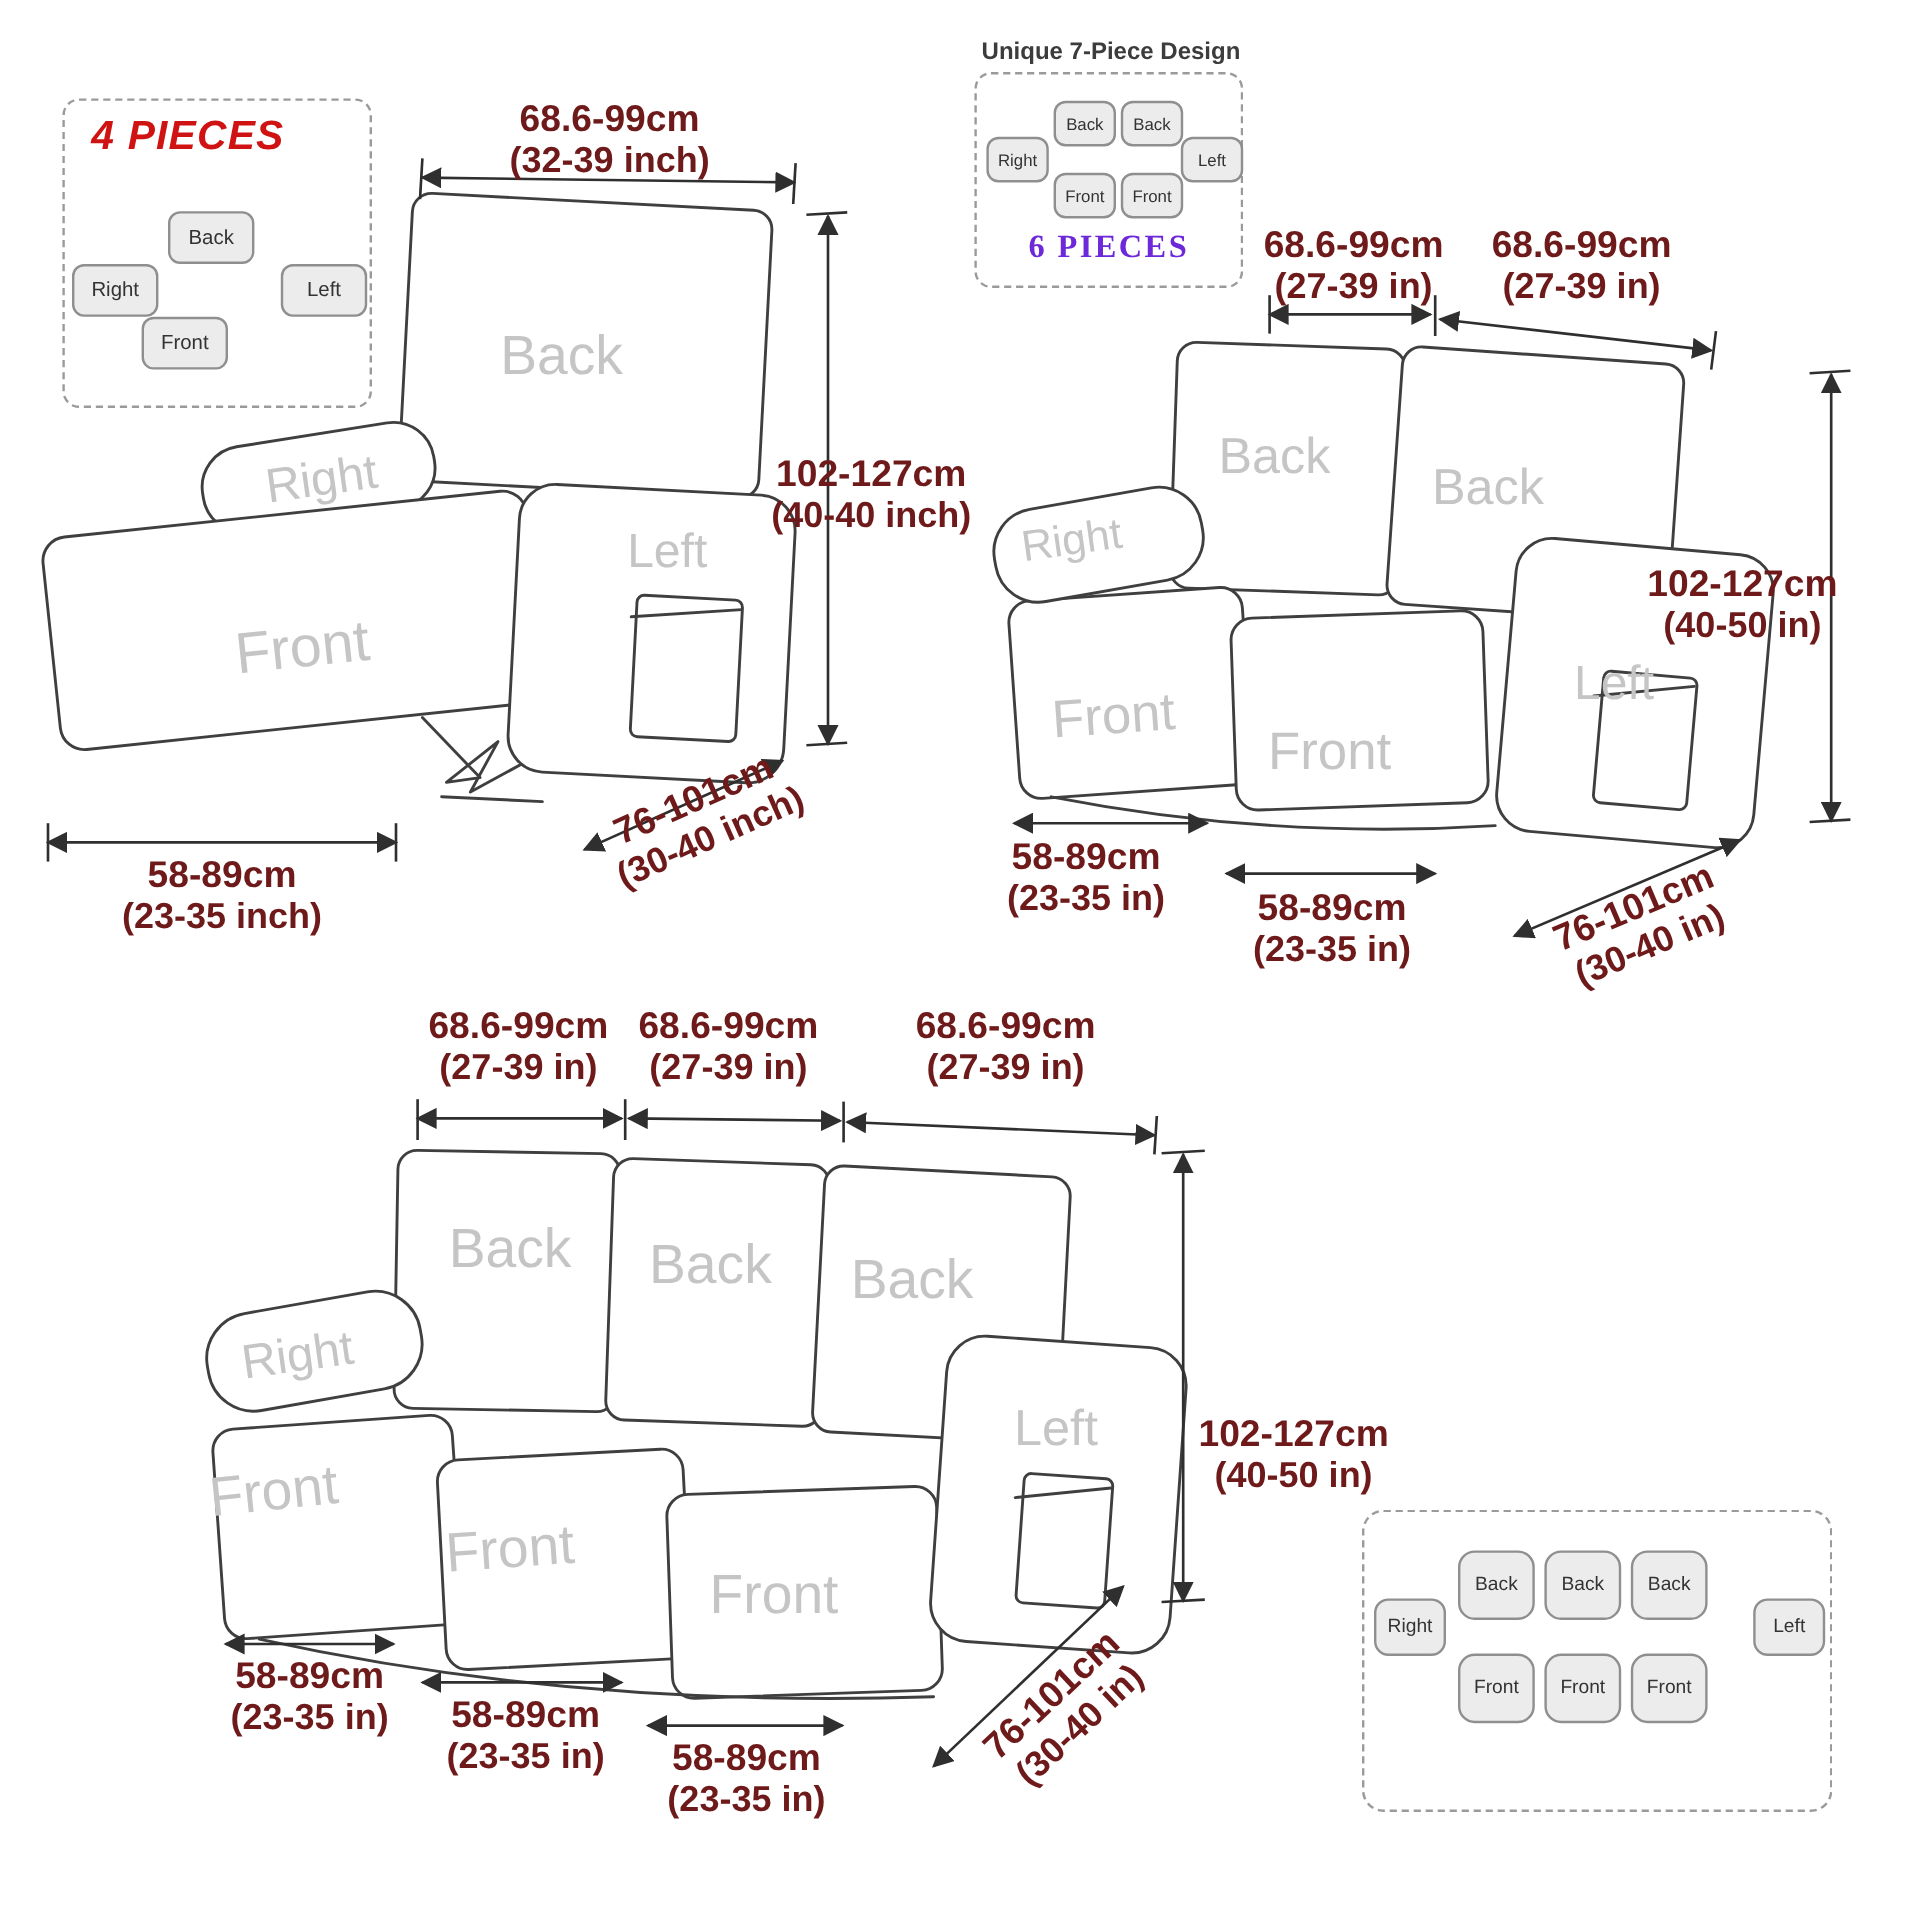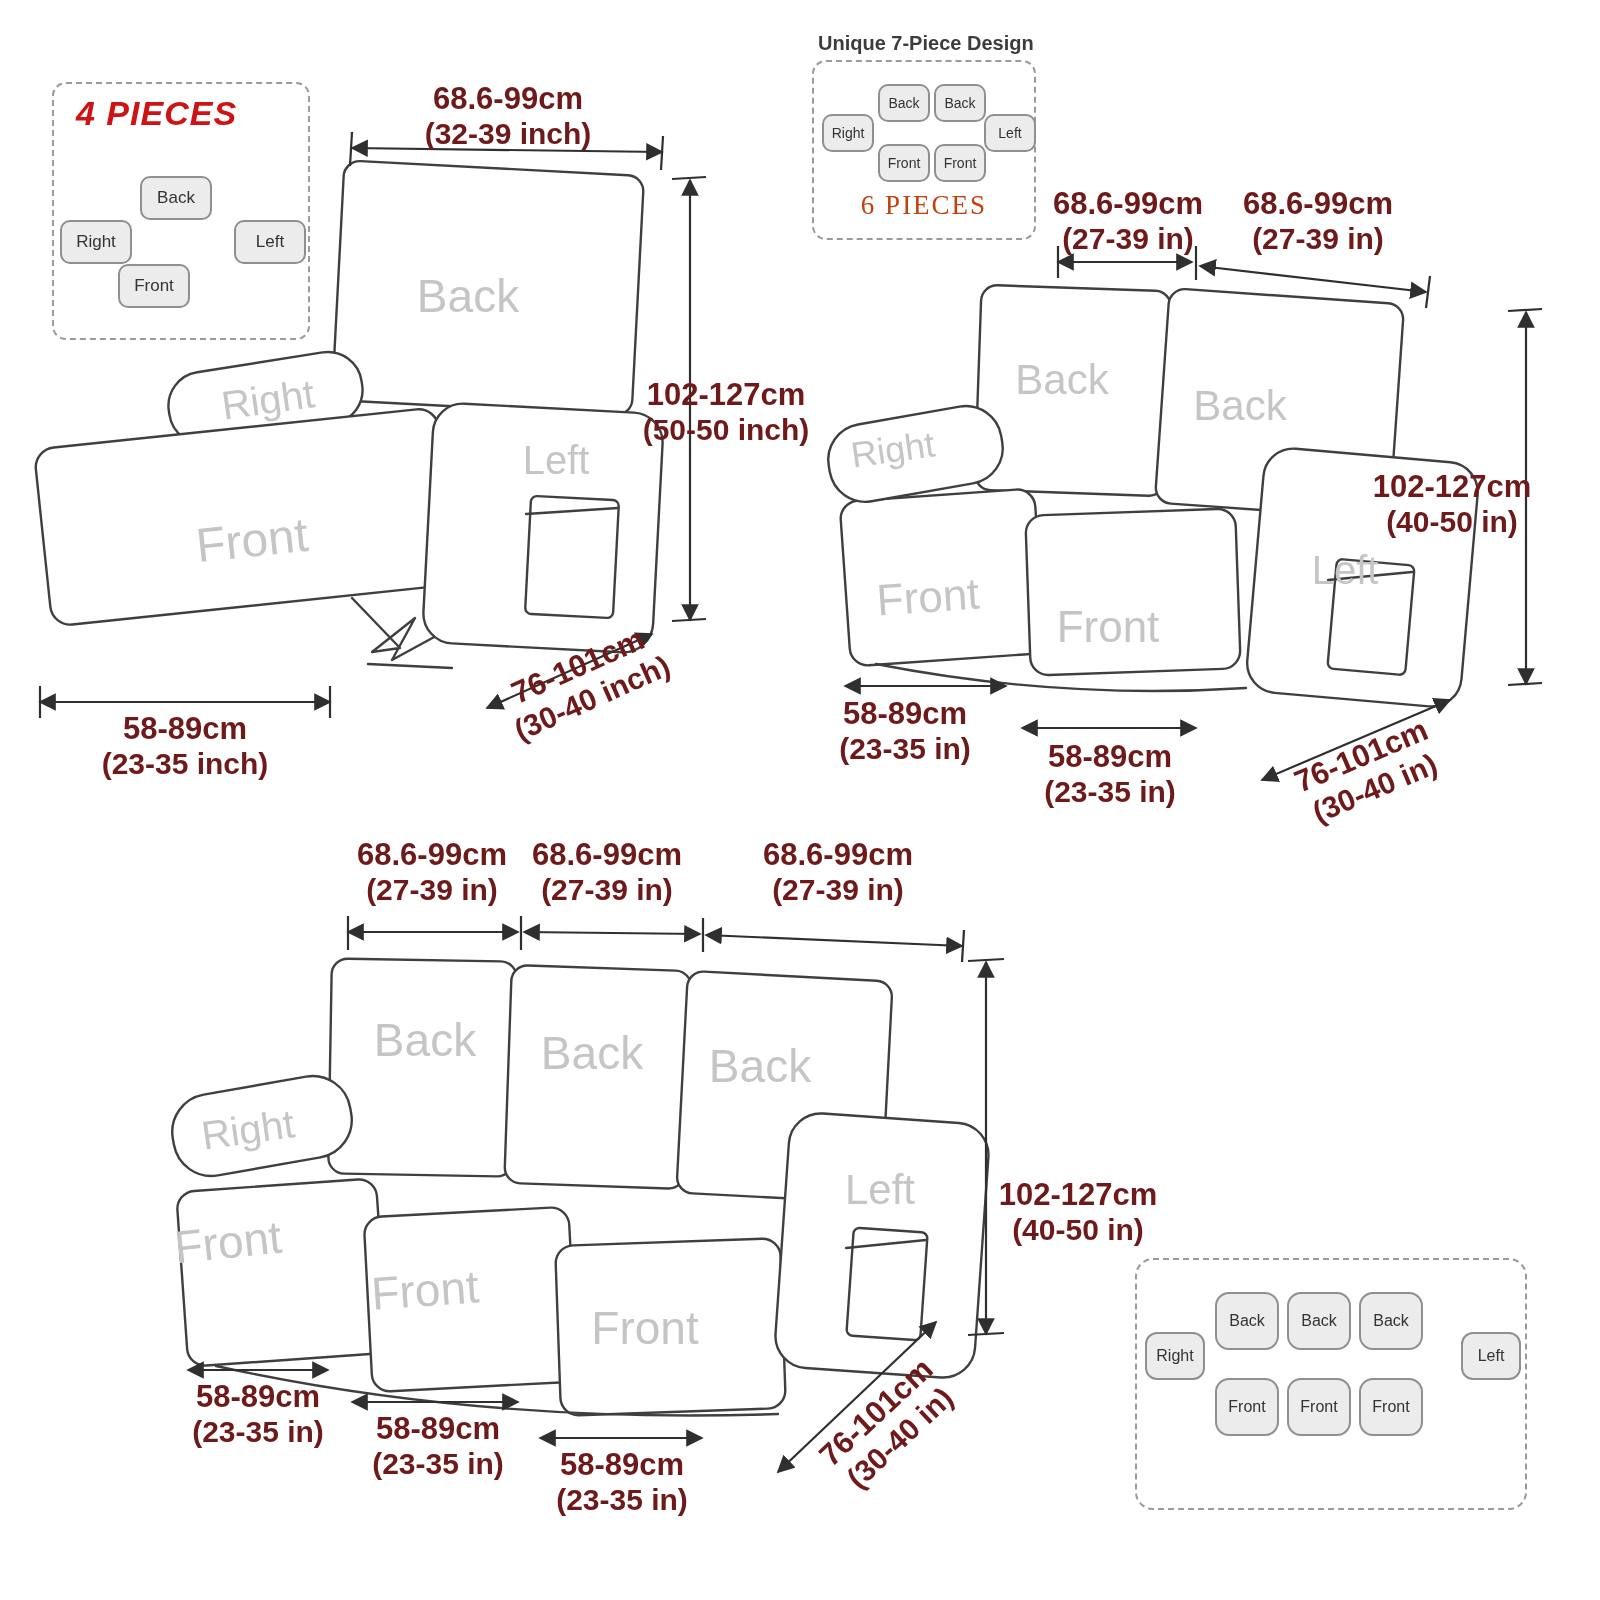--- a/index.html
+++ b/index.html
@@ -16,22 +16,22 @@
   .dim.rot { transform-origin:center center; }
 
   
   .clabel { position:absolute; color:#c5c5c5; transform:translate(-50%,-50%); white-space:nowrap; }
 
   
   .legend { position:absolute; border:2px dashed #9a9a9a; border-radius:14px; background:#fff; }
   .legend-title { position:absolute; white-space:nowrap; color:#3c3c3c; font-weight:600; }
   .chip { position:absolute; display:flex; align-items:center; justify-content:center;
           background:#ececec; border:2px solid #8f8f8f; border-radius:10px; color:#333; }
-  .count { position:absolute; left:0; right:0; text-align:center; color:#c2410c;
-           font-family:"Liberation Serif", serif; font-weight:400; }
+  .count { position:absolute; left:0; right:0; text-align:center; color:#6d28d9;
+           font-family:"Liberation Serif", serif; font-weight:700; }
 
   .title4 { position:absolute; color:#cf1212; font-style:italic; font-weight:800;
             font-size:34px; letter-spacing:1px; white-space:nowrap; }
 </style>
 </head>
 <body>
 
 <div id="page">
 
   <svg id="art" viewBox="0 0 1600 1600" xmlns="http://www.w3.org/2000/svg">
@@ -193,21 +193,21 @@
   <div class="clabel" style="left:268px; top:400px; font-size:40px; transform:translate(-50%,-50%) rotate(-8deg);">Right</div>
   <div class="clabel" style="left:556px; top:460px; font-size:40px;">Left</div>
   <div class="clabel" style="left:252px; top:540px; font-size:48px; transform:translate(-50%,-50%) rotate(-6deg);">Front</div>
 
   <div class="dim" style="left:508px; top:82px;">
     <div class="l1">68.6-99cm</div>
     <div class="l2">(32-39 inch)</div>
   </div>
   <div class="dim" style="left:726px; top:378px;">
     <div class="l1">102-127cm</div>
-    <div class="l2">(50-50 inch)</div>
+    <div class="l2">(40-40 inch)</div>
   </div>
   <div class="dim" style="left:185px; top:712px;">
     <div class="l1">58-89cm</div>
     <div class="l2">(23-35 inch)</div>
   </div>
   <div class="dim rot" style="left:585px; top:682px; transform:translate(-50%,-50%) rotate(-24deg);">
     <div class="l1">76-101cm</div>
     <div class="l2">(30-40 inch)</div>
   </div>
 

